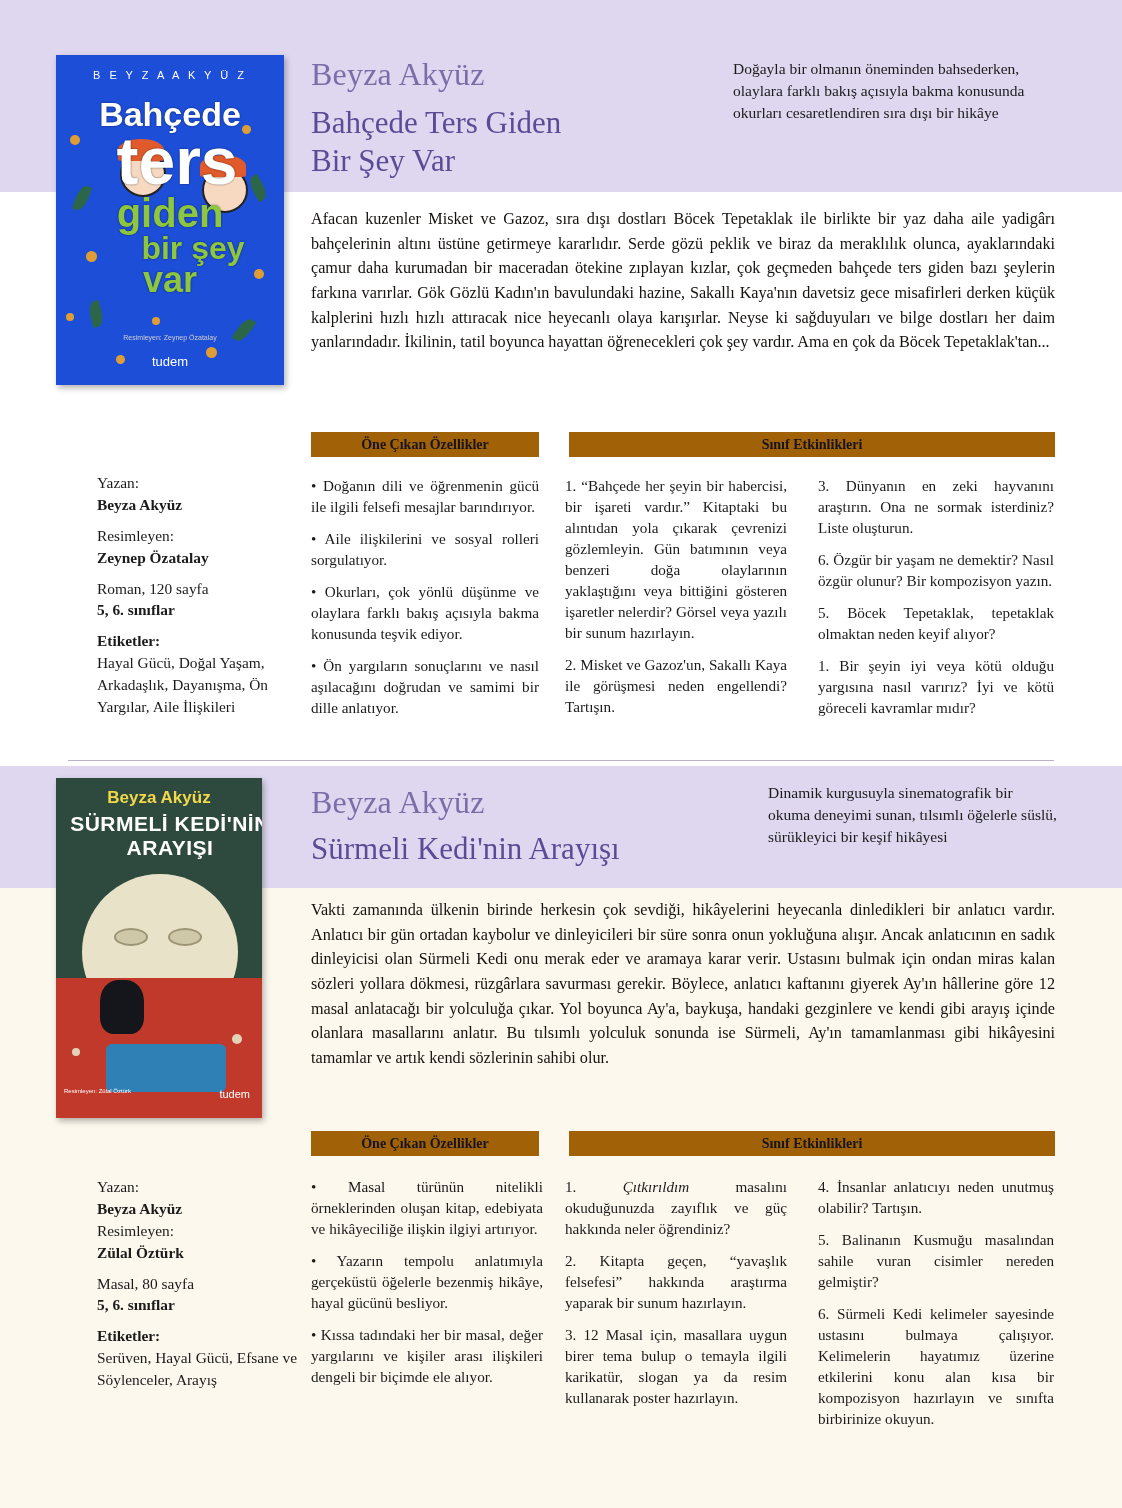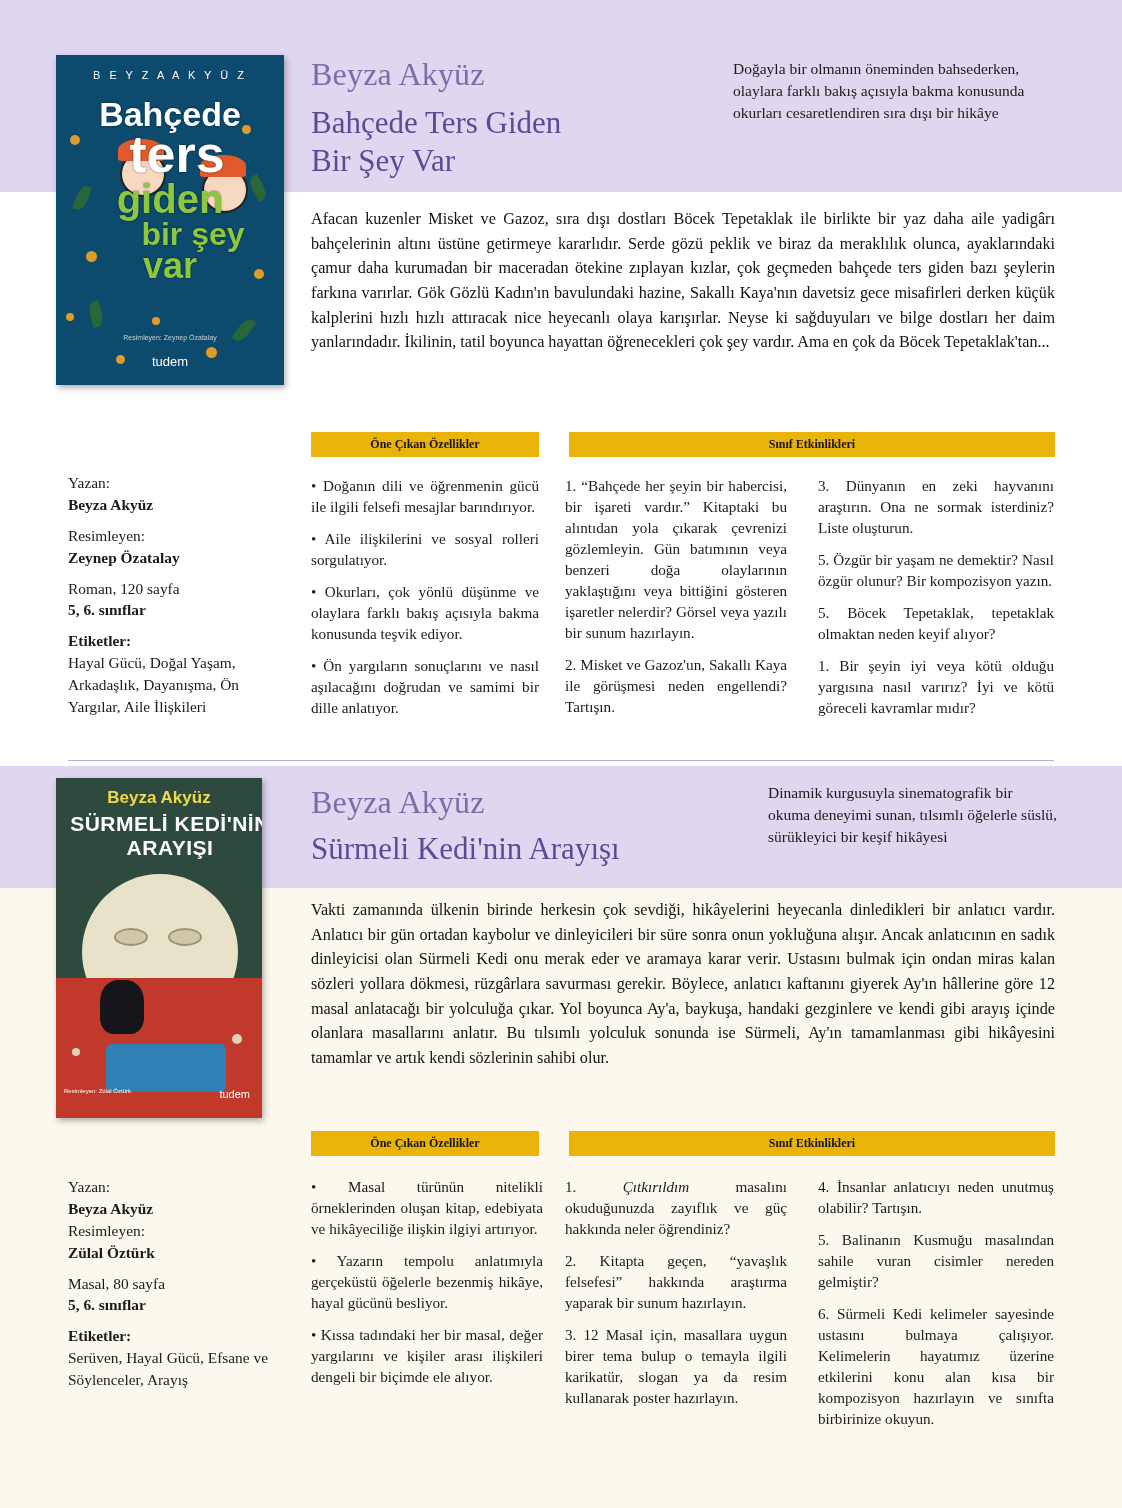--- a/index.html
+++ b/index.html
@@ -49,21 +49,21 @@
   }
 
   
   .cover {
     position: absolute;
     box-shadow: 2px 3px 6px rgba(0,0,0,0.30);
   }
   .cover1 {
     left: 56px; top: 55px;
     width: 228px; height: 330px;
-    background: #0c4a6e;
+    background: #1d4ed8;
     overflow: hidden;
   }
   .cover2 {
     left: 56px; top: 778px;
     width: 206px; height: 340px;
     background: #2e4a3e;
     overflow: hidden;
   }
 
   
@@ -211,33 +211,34 @@
     line-height: 1.52;
     text-align: justify;
     color: #14110f;
   }
 
   
   .meta {
     position: absolute;
     font-size: 15.4px;
     line-height: 1.42;
+    margin-left: 29px;
   }
   .meta .lbl { display: block; }
   .meta .val { display: block; font-weight: bold; }
   .meta .spacer { height: 9px; }
 
   
   .bar {
     position: absolute;
     height: 25px;
-    background: #eab308;
+    background: #a16207;
     text-align: center;
     font-weight: bold;
-    font-size: 12px;
+    font-size: 14px;
     line-height: 25px;
     color: #17141f;
   }
 
   .col {
     position: absolute;
     font-size: 15.2px;
     line-height: 1.38;
     text-align: justify;
   }
@@ -277,21 +278,21 @@
     <div class="leaf" style="left:196px;top:120px;transform:rotate(-30deg);"></div>
     <div class="leaf" style="left:34px;top:246px;transform:rotate(-15deg);"></div>
     <div class="leaf" style="left:182px;top:262px;transform:rotate(35deg);"></div>
     <div class="head" style="left:64px;top:96px;"></div>
     <div class="hair" style="left:62px;top:84px;"></div>
     <div class="head" style="left:146px;top:112px;"></div>
     <div class="hair" style="left:144px;top:100px;"></div>
     <div class="c1-author">B E Y Z A   A K Y Ü Z</div>
     <div class="c1-title">
       <div style="font-size:34px;">Bahçede</div>
-      <div style="font-size:52px;margin-top:-4px;padding-left:14px;">ters</div>
+      <div style="font-size:66px;margin-top:-4px;padding-left:14px;">ters</div>
       <div class="g" style="font-size:40px;margin-top:-2px;">giden</div>
       <div class="g" style="font-size:32px;margin-top:-2px;margin-left:46px;">bir şey</div>
       <div class="g" style="font-size:36px;margin-top:-2px;">var</div>
     </div>
     <div class="c1-ill">Resimleyen: Zeynep Özatalay</div>
     <div class="c1-pub">tudem</div>
   </div>
 
   <div class="hdr-author" style="left:311px; top:56px;">Beyza Akyüz</div>
   <div class="hdr-title" style="left:311px; top:104px; width:400px; white-space:pre-line;">Bahçede Ters Giden
@@ -324,21 +325,21 @@
     <p>• Ön yargıların sonuçlarını ve nasıl aşılacağını doğrudan ve samimi bir dille anlatıyor.</p>
   </div>
 
   <div class="col" style="left:565px; top:476px; width:222px;">
     <p>1. “Bahçede her şeyin bir habercisi, bir işareti vardır.” Kitaptaki bu alıntıdan yola çıkarak çevrenizi gözlemleyin. Gün batımının veya benzeri doğa olaylarının yaklaştığını veya bittiğini gösteren işaretler nelerdir? Görsel veya yazılı bir sunum hazırlayın.</p>
     <p>2. Misket ve Gazoz'un, Sakallı Kaya ile görüşmesi neden engellendi? Tartışın.</p>
   </div>
 
   <div class="col" style="left:818px; top:476px; width:236px;">
     <p>3. Dünyanın en zeki hayvanını araştırın. Ona ne sormak isterdiniz? Liste oluşturun.</p>
-    <p>5. Özgür bir yaşam ne demektir? Nasıl özgür olunur? Bir kompozisyon yazın.</p>
+    <p>6. Özgür bir yaşam ne demektir? Nasıl özgür olunur? Bir kompozisyon yazın.</p>
     <p>5. Böcek Tepetaklak, tepetaklak olmaktan neden keyif alıyor?</p>
     <p>1. Bir şeyin iyi veya kötü olduğu yargısına nasıl varırız? İyi ve kötü göreceli kavramlar mıdır?</p>
   </div>
 
   <div class="cover cover2">
     <div class="c2-moon"></div>
     <div class="c2-face-eye" style="left:58px;top:150px;"></div>
     <div class="c2-face-eye" style="left:112px;top:150px;"></div>
     <div class="c2-body"></div>
     <div class="c2-scarf"></div>

